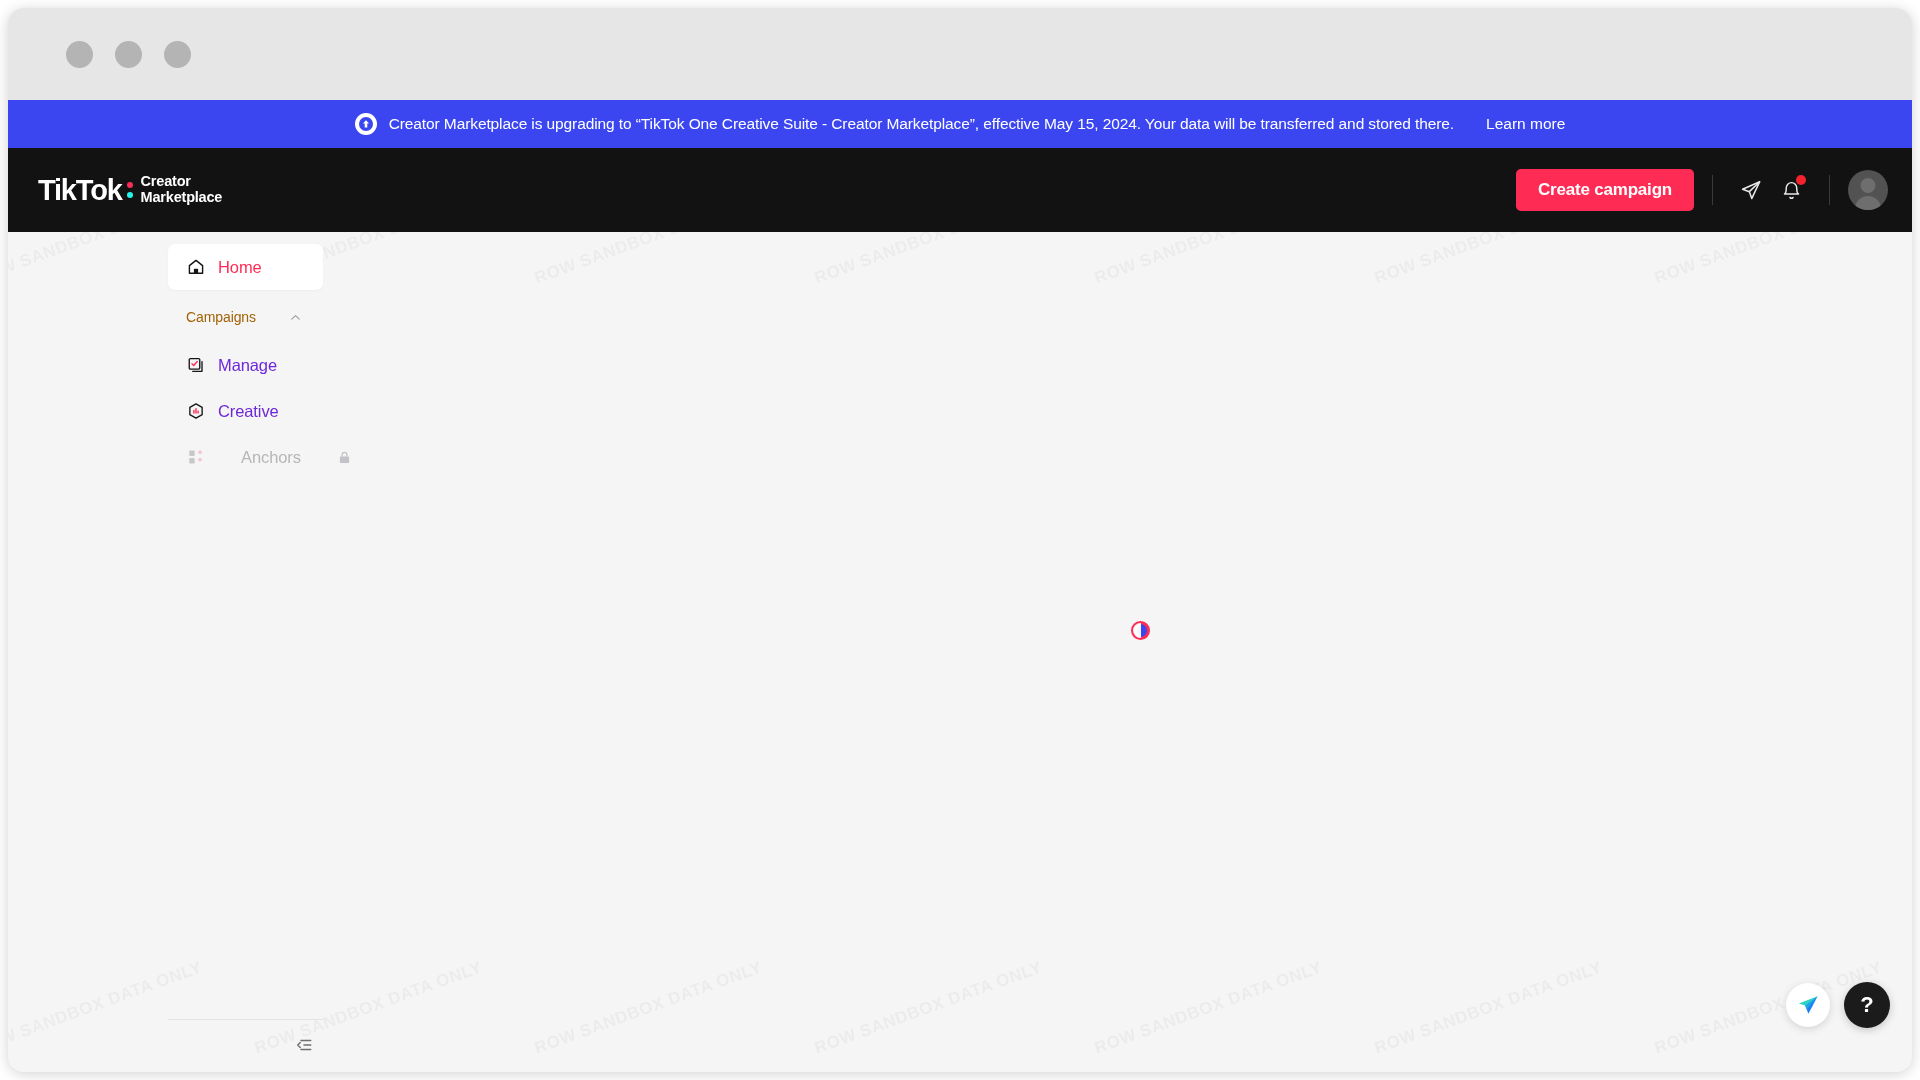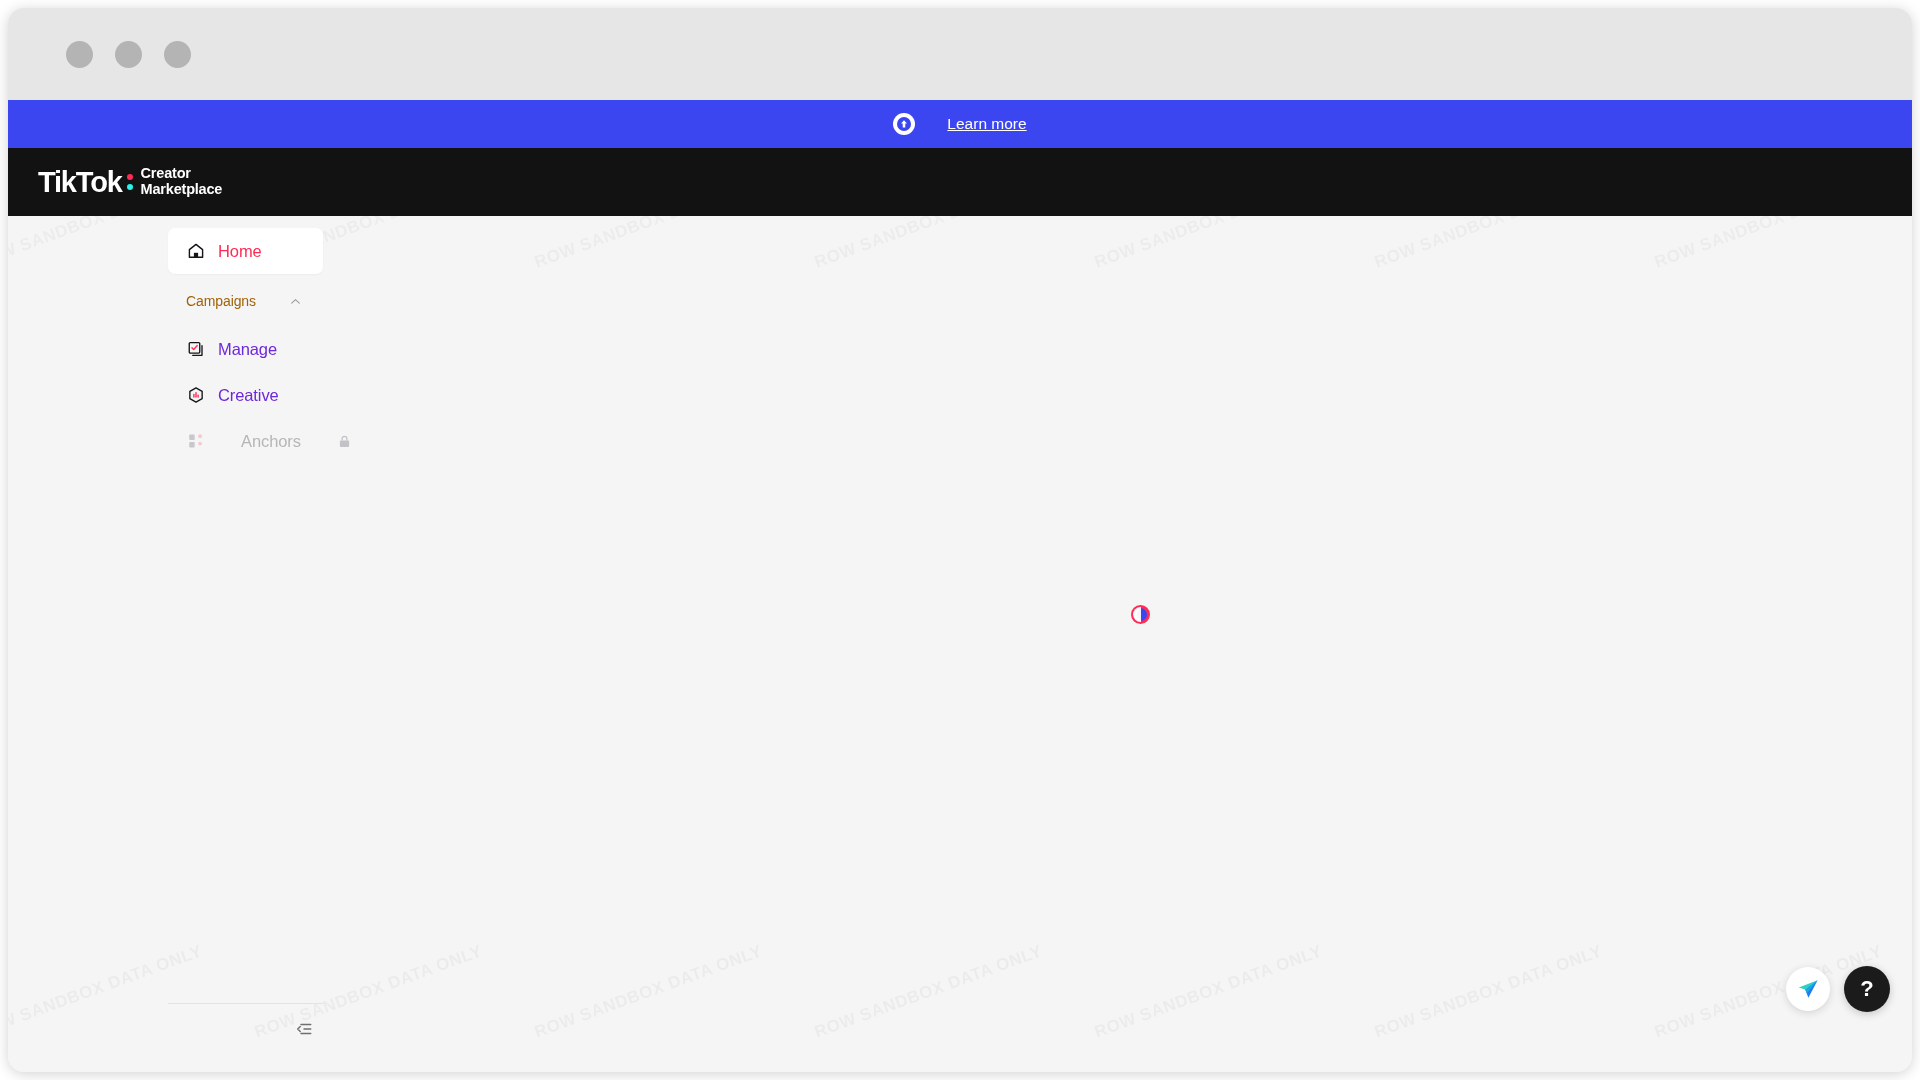--- a/index.html
+++ b/index.html
@@ -56,30 +56,29 @@
     background: #ffffff;
     display: flex;
     align-items: center;
     justify-content: center;
     flex: 0 0 auto;
   }
   #banner-icon svg { display: block; }
   #banner-text { white-space: nowrap; letter-spacing: -0.1px; }
   #banner-link {
     color: #ffffff;
-    text-decoration: underline;
     font-size: 15.5px;
     margin-left: 20px;
     white-space: nowrap;
     cursor: pointer;
   }
 
   
   #topnav {
-    height: 68px;
+    height: 84px;
     background: #121212;
     display: flex;
     align-items: center;
     justify-content: space-between;
     padding: 0 24px 0 30px;
   }
 
   #logo { display: flex; align-items: center; gap: 0; }
   #logo-tiktok {
     color: #ffffff;
@@ -345,37 +344,62 @@
     <div class="win-dot"></div>
   </div>
 
   <div id="banner">
     <span id="banner-icon">
       <svg width="14" height="14" viewBox="0 0 14 14">
         <circle cx="7" cy="7" r="7" fill="#3b46f1"></circle>
         <path d="M7 3.2 L10 6.6 L8.3 6.6 L8.3 10.4 L5.7 10.4 L5.7 6.6 L4 6.6 Z" fill="#ffffff"></path>
       </svg>
     </span>
+    <span id="banner-text">Creator Marketplace is upgrading to “TikTok One Creative Suite - Creator Marketplace”, effective May 15, 2024. Your data will be transferred and stored there.</span>
     <a id="banner-link">Learn more</a>
   </div>
 
   <div id="topnav">
 
     <div id="logo">
       <span id="logo-tiktok">TikTok</span>
       <span id="logo-dots">
         <span class="logo-dot" id="logo-dot-pink"></span>
         <span class="logo-dot" id="logo-dot-cyan"></span>
       </span>
       <span id="logo-sub">
         <span>Creator</span>
         <span>Marketplace</span>
       </span>
     </div>
 
+    <div id="topnav-right">
+      <button id="create-campaign-btn">Create campaign</button>
+
+      <span class="nav-divider"></span>
+
+      <span class="nav-icon-btn">
+        <svg width="22" height="22" viewBox="0 0 24 24" fill="none" stroke="currentColor" stroke-width="1.7" stroke-linejoin="round">
+          <path d="M21.5 3 L2.8 11.2 L10.2 13.8 L12.9 21.2 Z"></path>
+          <path d="M10.2 13.8 L21.5 3"></path>
+        </svg>
+      </span>
+
+      <span class="nav-icon-btn">
+        <svg width="21" height="21" viewBox="0 0 24 24" fill="none" stroke="currentColor" stroke-width="1.7" stroke-linecap="round" stroke-linejoin="round">
+          <path d="M18 9a6 6 0 0 0-12 0c0 6-2 7-2 7h16s-2-1-2-7"></path>
+          <path d="M10.3 20a2 2 0 0 0 3.4 0"></path>
+        </svg>
+        <span id="notif-badge"></span>
+      </span>
+
+      <span class="nav-divider"></span>
+
+      <span id="avatar"></span>
+    </div>
   </div>
 
   <div id="page-body">
 
     <div id="watermark-layer">
       <span class="wm" style="left:-40px;  top:-4px;">ROW SANDBOX DATA ONLY</span>
       <span class="wm" style="left:240px;  top:-4px;">ROW SANDBOX DATA ONLY</span>
       <span class="wm" style="left:520px;  top:-4px;">ROW SANDBOX DATA ONLY</span>
       <span class="wm" style="left:800px;  top:-4px;">ROW SANDBOX DATA ONLY</span>
       <span class="wm" style="left:1080px; top:-4px;">ROW SANDBOX DATA ONLY</span>

